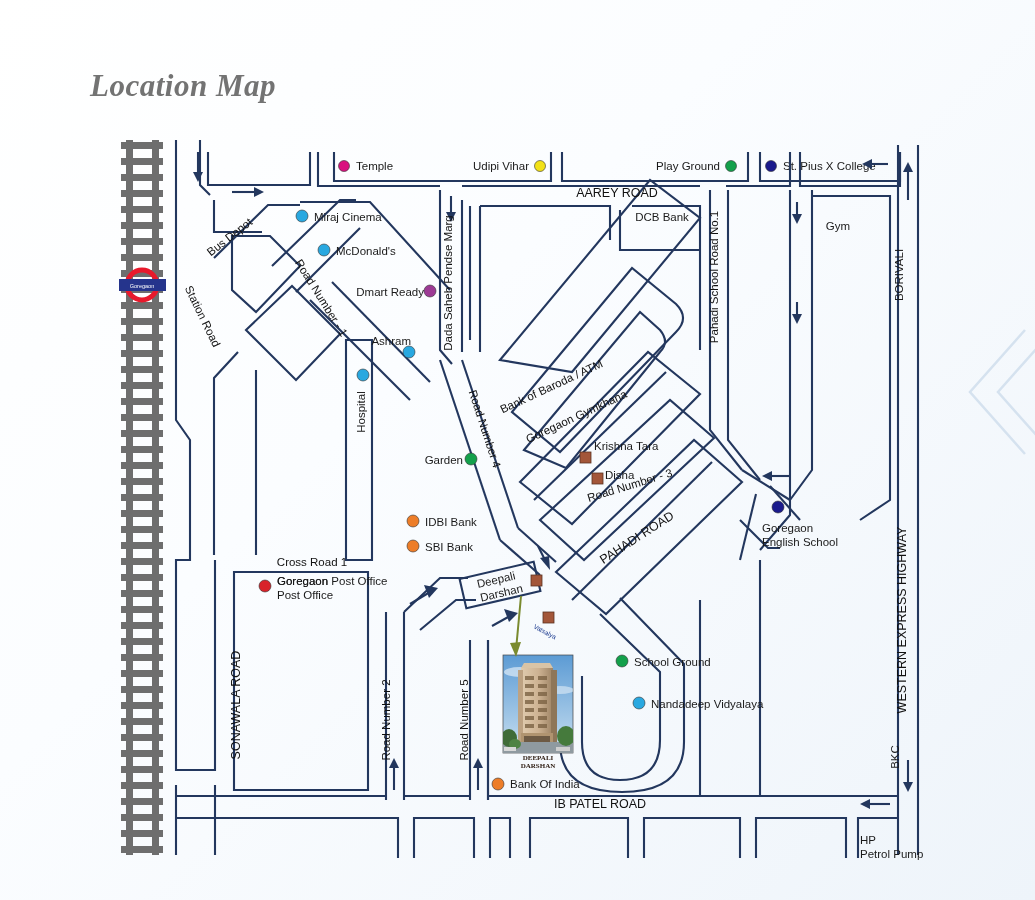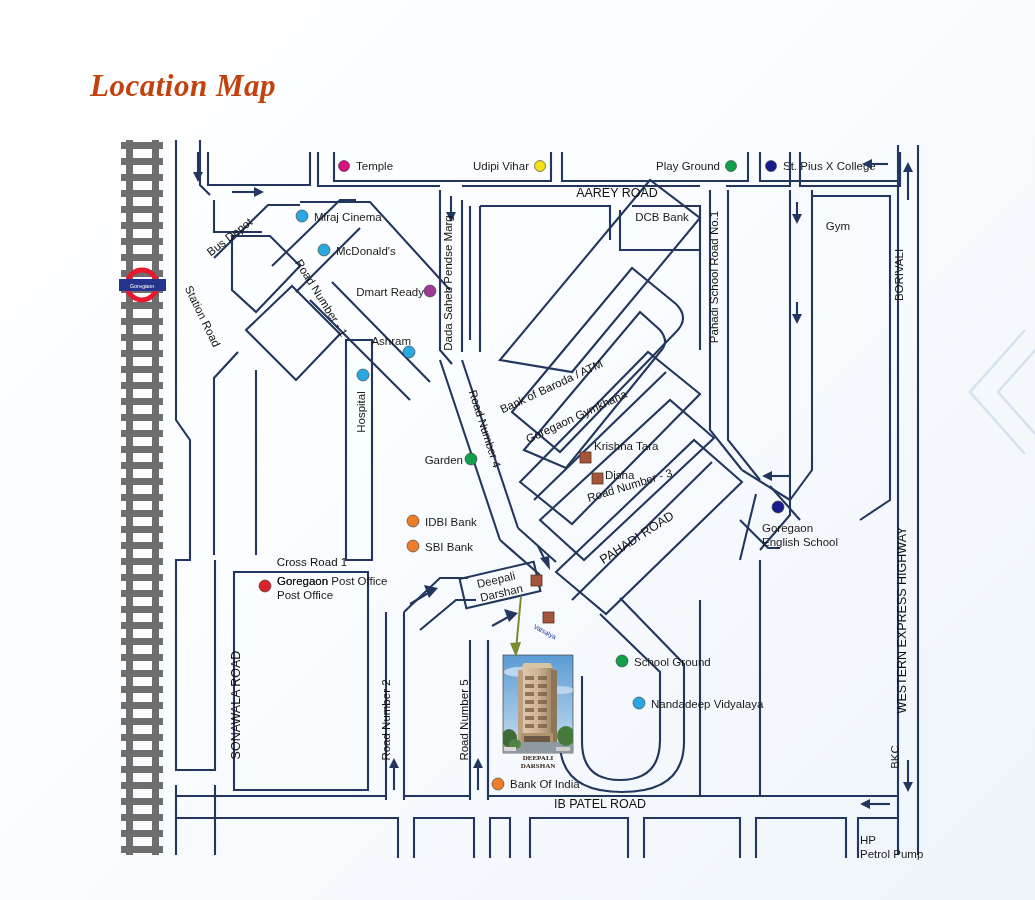--- a/index.html
+++ b/index.html
@@ -10,21 +10,21 @@
   }
   body {
     position: relative;
     background: linear-gradient(135deg, #ffffff 0%, #fbfdff 40%, #eef4fa 100%);
   }
   #watermark { position: absolute; right: 0; top: 320px; width: 90px; height: 150px; pointer-events: none; }
   #title {
     position: absolute; left: 90px; top: 68px;
     font-family: "Liberation Serif", serif;
     font-style: italic; font-weight: bold;
-    font-size: 31px; color: #c2410c; letter-spacing: .5px;
+    font-size: 31px; color: #737373; letter-spacing: .5px;
   }
   #map { position: absolute; left: 0; top: 0; width: 1035px; height: 900px; }
   .rd { fill: none; stroke: #23375e; stroke-width: 2.1; stroke-linejoin: miter; }
   .lbl { font-family: "Liberation Sans", sans-serif; font-size: 11.5px; fill: #1a1a1a; }
   .lbl-road { font-family: "Liberation Sans", sans-serif; font-size: 11.5px; fill: #111; }
   .lbl-major { font-family: "Liberation Sans", sans-serif; font-size: 12.5px; fill: #111; }
   .lbl-tiny { font-family: "Liberation Sans", sans-serif; font-size: 6.5px; fill: #1b3a8f; }
   .cap { font-family: "Liberation Serif", serif; font-weight: bold; font-size: 7px; fill: #2b1a0f; }
   .stxt { font-family: "Liberation Sans", sans-serif; font-size: 5.5px; fill: #ffffff; }
   .arw { fill: none; stroke: #23375e; stroke-width: 2.1; }

